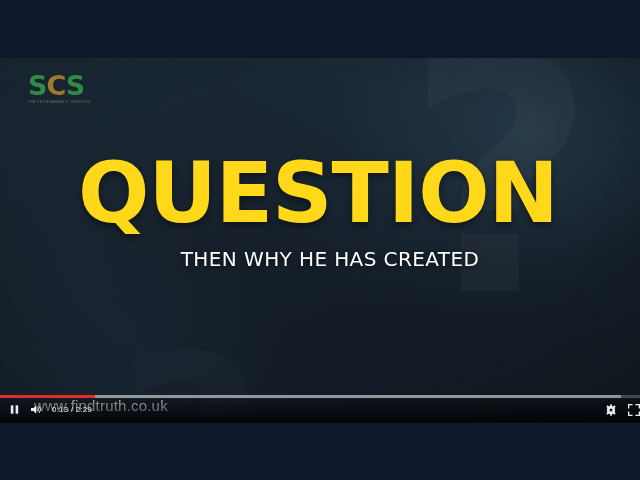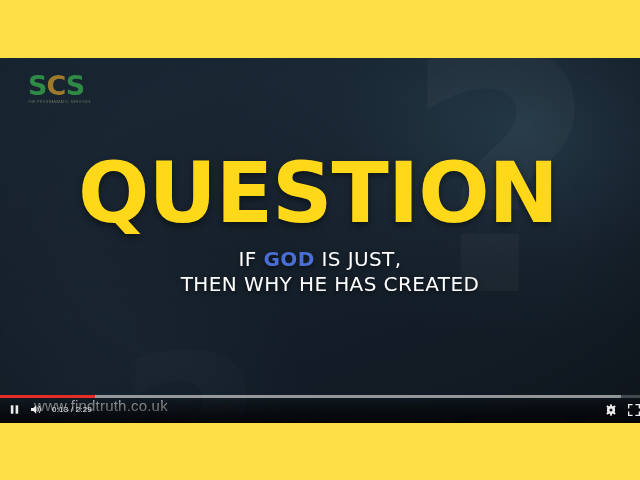--- a/index.html
+++ b/index.html
@@ -11,21 +11,21 @@
     width: 640px;
     height: 480px;
     overflow: hidden;
     font-family: "Liberation Sans", sans-serif;
   }
 
   #player {
     position: relative;
     width: 640px;
     height: 480px;
-    background: #fde047;
+    background: #0f172a;
     overflow: hidden;
   }
 
   
   #video-frame {
     position: absolute;
     left: 0;
     top: 58px;
     width: 640px;
     height: 365px;
@@ -245,21 +245,20 @@
     <div id="bg-vignette"></div>
 
     <div id="logo">
       <span id="logo-mark"><span class="lg-s">S</span><span class="lg-c">C</span><span class="lg-s">S</span></span>
       <span id="logo-tagline">THE PROGRAMMATIC SERVICES</span>
     </div>
 
     <div id="headline">QUESTION</div>
 
     <div id="subtitle">
-      <span class="sub-line sub-line-1"><span>IF </span><span class="word-god">GOD</span><span> IS JUST,</span></span>
       <span class="sub-line sub-line-2">THEN WHY HE HAS CREATED</span>
     </div>
 
     <div id="watermark">www.findtruth.co.uk</div>
 
   </div>
 
   <div id="controls">
 
     <div id="progress-track">

